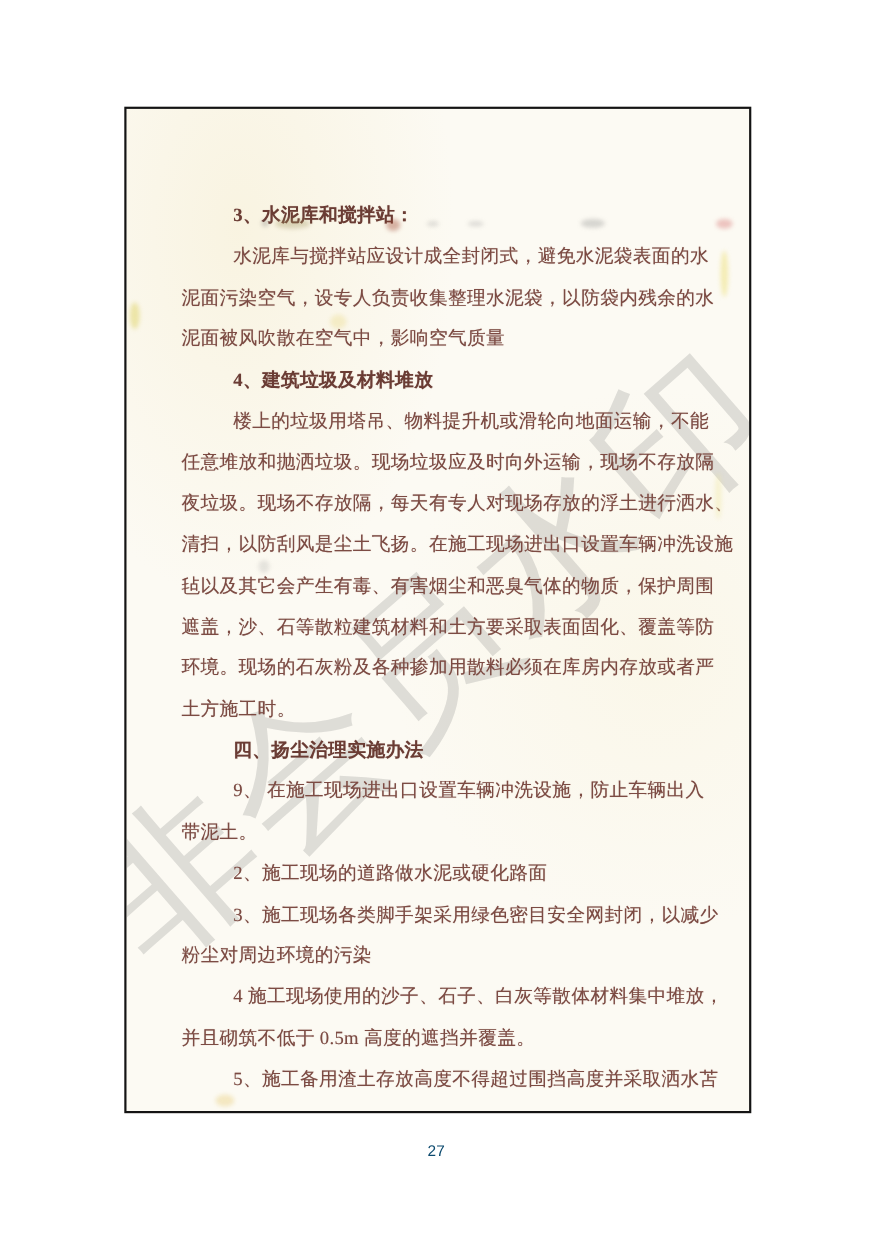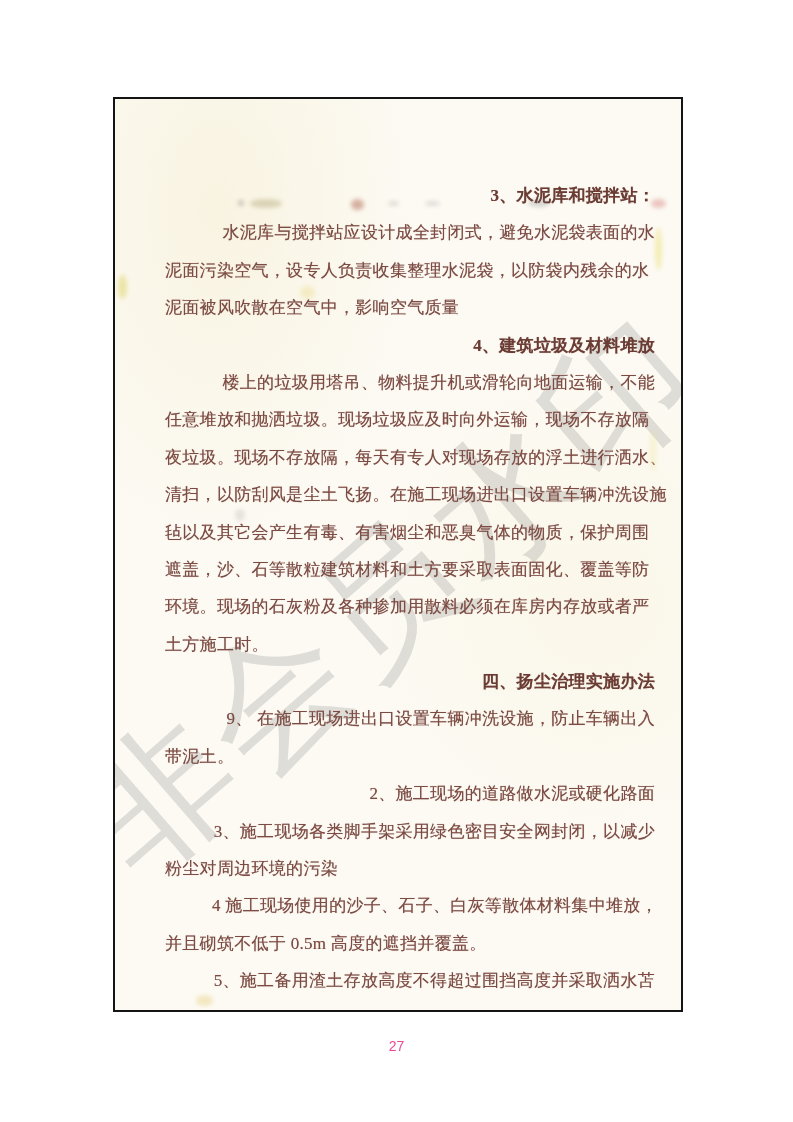--- a/index.html
+++ b/index.html
@@ -55,31 +55,31 @@
   }
   .line {
     height: 37.4px;
     font-size: 17px;
     line-height: 22px;
     letter-spacing: 0.3px;
     color: #7c4b43;
     text-shadow: 0 0 0.7px rgba(124, 75, 67, 0.55);
     white-space: nowrap;
   }
-  .line.indent { padding-left: 47px; text-align: right; }
+  .line.indent { padding-left: 47px; }
   .line.bold { font-weight: bold; color: #6a3c34; }
   
   .pagenum {
     position: absolute;
     left: 0;
     top: 1038px;
     width: 793px;
     text-align: center;
     font-size: 14px;
-    color: #ec4899;
+    color: #0c4a6e;
     font-family: "Liberation Sans", "DejaVu Sans", sans-serif;
   }
   
   .artifact {
     position: absolute;
     filter: blur(2px);
     border-radius: 50%;
     pointer-events: none;
   }
   .a1  { left: 123px; top: 101px; width: 6px;  height: 6px;  background: rgba(90,90,90,0.30); }

